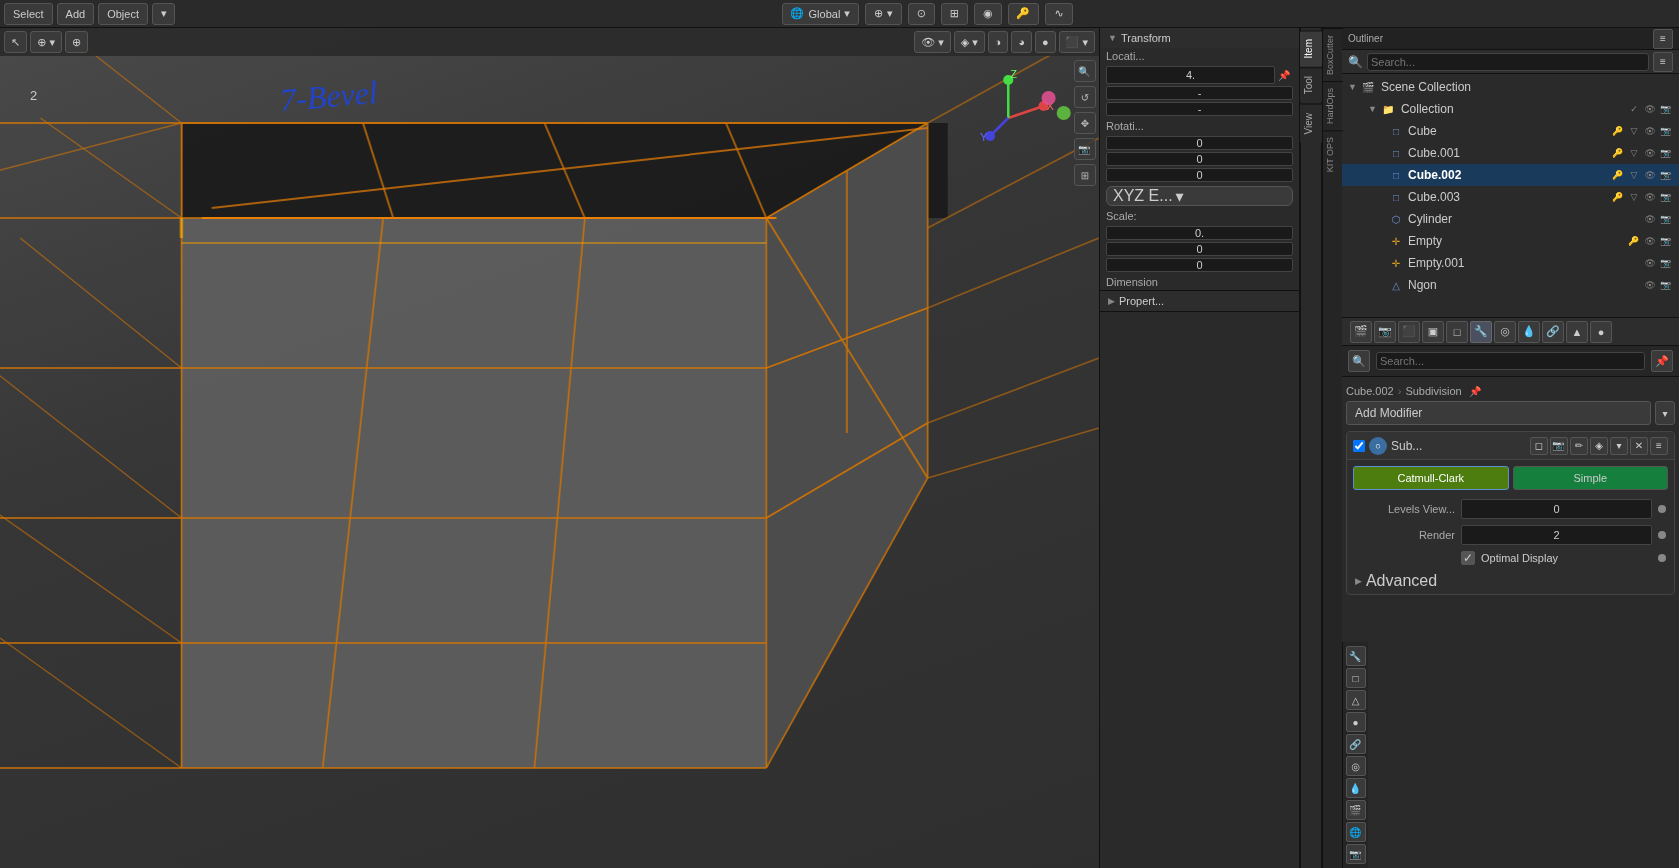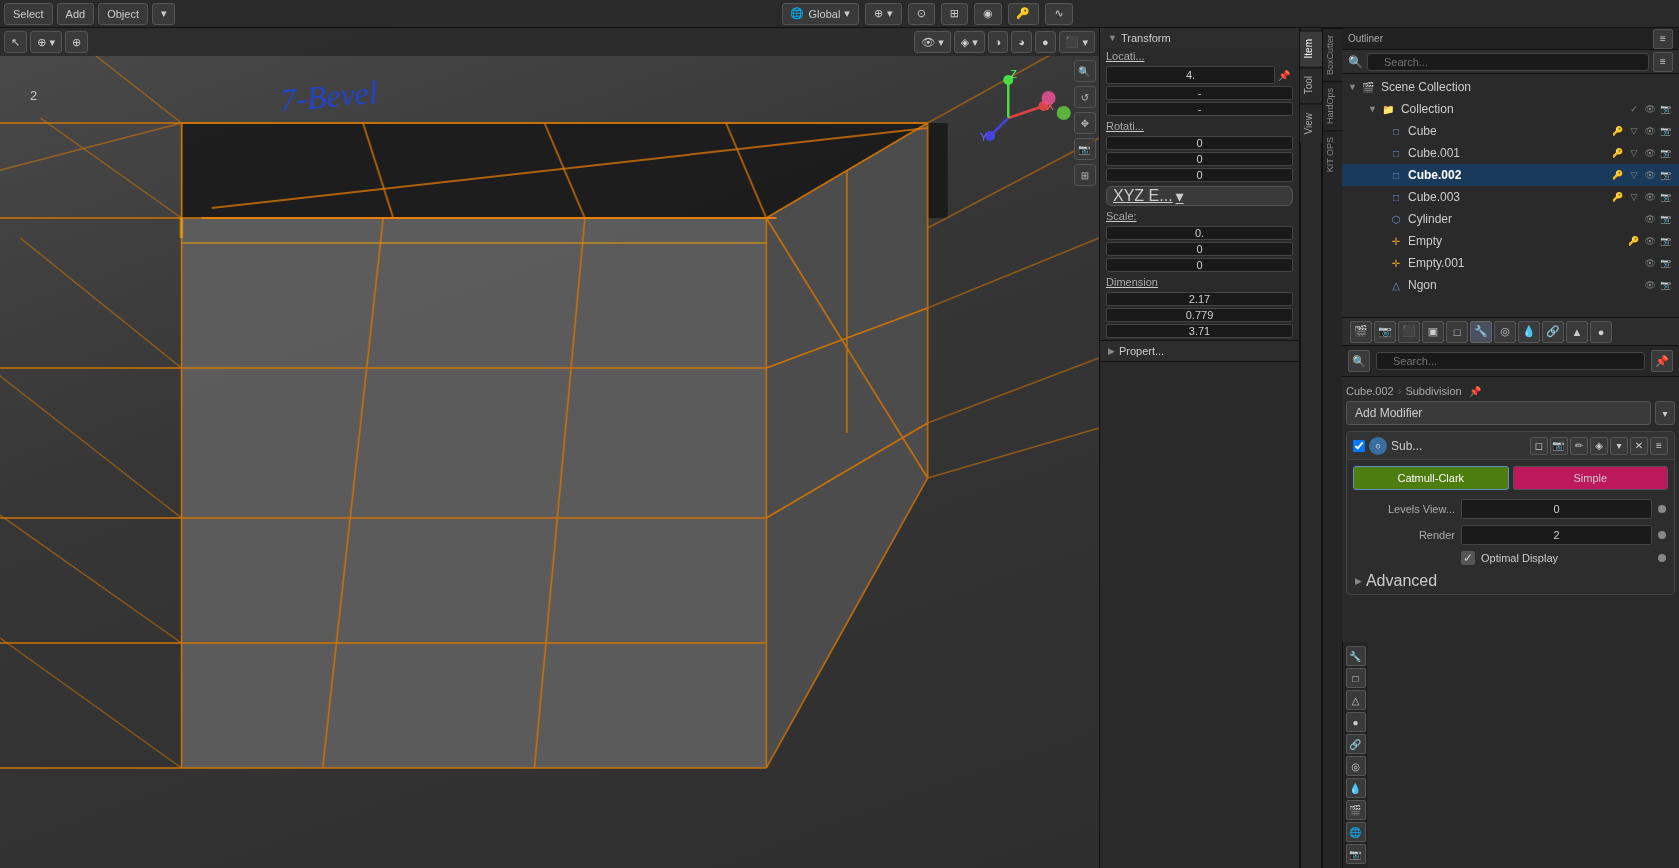--- a/index.html
+++ b/index.html
@@ -179,21 +179,20 @@
       display: flex;
       align-items: center;
       gap: 4px;
     }
 
     .panel-row {
       display: flex;
       align-items: flex-start;
       padding: 2px 6px;
       gap: 4px;
-      text-decoration: underline;
     }
     .panel-label {
       color: #aaa;
       font-size: 11px;
       width: 60px;
       flex-shrink: 0;
     }
     .panel-input {
       flex: 1;
       height: 18px;
@@ -271,21 +270,21 @@
       border-bottom: 1px solid #111;
     }
     .outliner-search {
       flex: 1;
       height: 18px;
       background: #1a1a1a;
       border: 1px solid #444;
       border-radius: 3px;
       color: #ccc;
       font-size: 11px;
-      padding: 0 16px;
+      padding: 0 3px;
     }
     .outliner-body {
       flex: 1;
       overflow-y: auto;
       padding: 2px 0;
     }
     .outliner-item {
       display: flex;
       align-items: center;
       padding: 2px 6px;
@@ -470,21 +469,21 @@
 
     
     .sub-type-row {
       display: flex;
       padding: 6px;
       gap: 4px;
     }
     .sub-type-btn {
       flex: 1;
       height: 24px;
-      background: #be185d;
+      background: #15803d;
       border: 1px solid #555;
       border-radius: 3px;
       color: #ccc;
       font-size: 11px;
       cursor: pointer;
       display: flex;
       align-items: center;
       justify-content: center;
     }
     .sub-type-active {
@@ -854,25 +853,20 @@
         </div>
         <div class="panel-row-triple">
           <input class="panel-input" value="0." style="">
           <input class="panel-input" value="0" style="">
           <input class="panel-input" value="0" style="">
         </div>
 
         <div class="panel-row">
           <span class="panel-label">Dimension</span>
         </div>
-        <div class="panel-row-triple">
-          <input class="panel-input" value="2.17" style="">
-          <input class="panel-input" value="0.779" style="">
-          <input class="panel-input" value="3.71" style="">
-        </div>
       </div>
 
       <div class="panel-section">
         <div class="panel-header">
           <span class="chevron">▶</span>
           <span>Propert...</span>
         </div>
       </div>
     </div>
 

